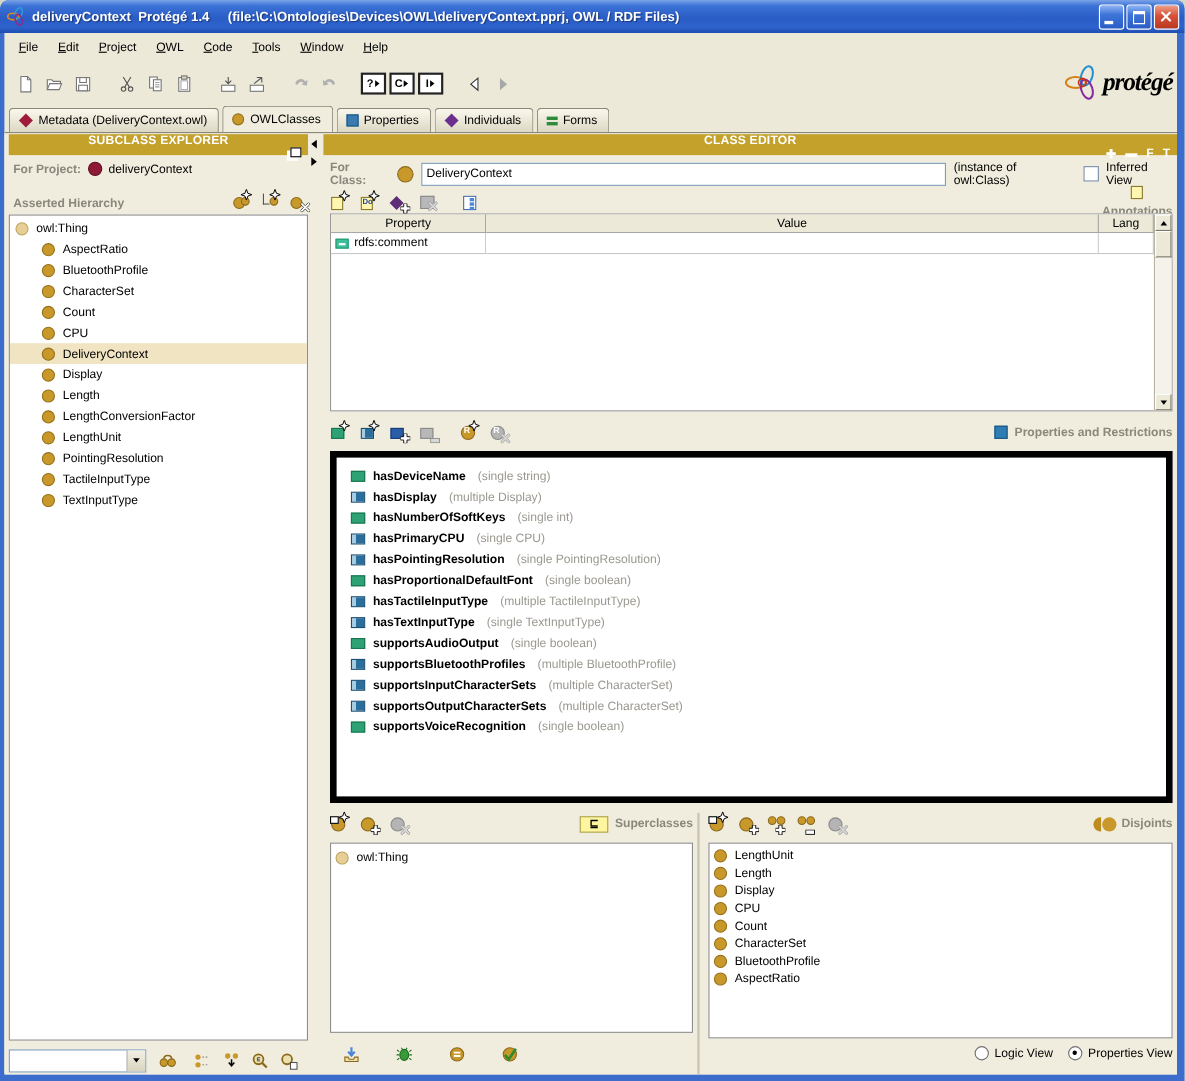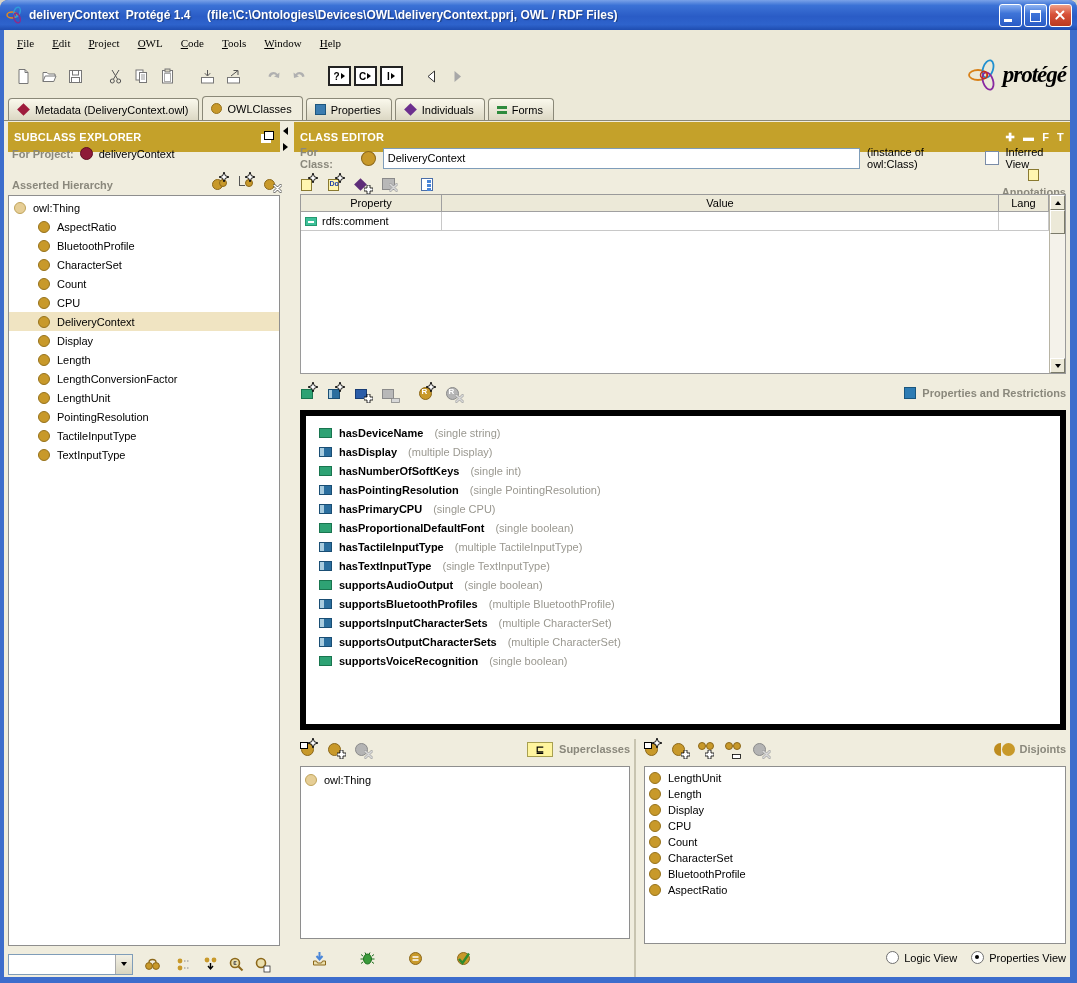--- a/index.html
+++ b/index.html
@@ -14,42 +14,42 @@
   .winbtn{width:21px;height:21px;border-radius:3px;border:1px solid #fff;display:flex;align-items:center;justify-content:center;position:relative;
     background:linear-gradient(180deg,#8FB4F2 0%,#3E74D8 40%,#2A5CC6 100%);}
   .winbtn.close{background:linear-gradient(180deg,#F0A088 0%,#D75038 45%,#B93A20 100%);}
   .glyph-min{position:absolute;left:4px;bottom:4px;width:8px;height:3px;background:#fff;}
   .glyph-max{width:9px;height:8px;border:1px solid #fff;border-top:3px solid #fff;}
   .glyph-x1,.glyph-x2{position:absolute;left:4px;top:9px;width:12px;height:2.4px;background:#fff;border-radius:1px;}
   .glyph-x1{transform:rotate(45deg);} .glyph-x2{transform:rotate(-45deg);}
   
   #chrome{position:absolute;left:4px;top:30px;width:1066px;height:946px;background:#ECE9D8;}
   #menubar{position:absolute;left:0;top:0;width:100%;height:26px;display:flex;align-items:center;padding-left:4px;box-sizing:border-box;}
-  .menu-item{display:inline-block;padding:3px 9px;cursor:default;font-family:Liberation Serif, serif;}
+  .menu-item{display:inline-block;padding:3px 9px;cursor:default;}
   .menu-item::first-letter{text-decoration:underline;}
   #toolbar{position:absolute;left:0;top:26px;width:100%;height:40px;display:flex;align-items:center;padding-left:6px;box-sizing:border-box;}
   .tb{width:26px;height:26px;display:flex;align-items:center;justify-content:center;}
   .tb svg{width:17px;height:17px;}
   .tb-gap{width:14px;}
   .tool-box{width:19px;height:16px;border:2px solid #222;background:#fff;display:flex;align-items:center;justify-content:center;font-weight:bold;font-size:10px;gap:1px;}
   .tri-right-sm{width:0;height:0;border-top:3px solid transparent;border-bottom:3px solid transparent;border-left:4px solid #000;}
   #logo{position:absolute;right:4px;top:24px;width:115px;height:42px;display:flex;align-items:center;justify-content:flex-end;gap:2px;}
   #logo-text{font-family:"Liberation Serif",serif;font-style:italic;font-weight:bold;font-size:23px;letter-spacing:-1px;}
   
   #tabrow{position:absolute;left:0;top:66px;width:100%;height:24px;display:flex;align-items:flex-end;padding-left:4px;box-sizing:border-box;}
   .tab{display:flex;align-items:center;gap:5px;padding:3px 10px 3px 8px;border:1px solid #8A8878;border-bottom:none;border-radius:4px 4px 0 0;margin-right:3px;background:linear-gradient(180deg,#FAF8EC,#DCD8C4);height:15px;}
   .tab.active{background:#F0EDDE;height:17px;position:relative;z-index:2;}
   .icon-metadata{width:9px;height:9px;background:#9E1B3C;transform:rotate(45deg);margin:0 2px;}
   .icon-owlclasses{width:11px;height:11px;border-radius:50%;background:#C8992A;border:1px solid #96721C;box-sizing:border-box;}
   .icon-properties{width:11px;height:11px;background:#3B7CB0;border:1px solid #1D567E;box-sizing:border-box;}
   .icon-individuals{width:9px;height:9px;background:#6C2F8E;transform:rotate(45deg);margin:0 2px;}
   .icon-forms{width:10px;height:8px;background:linear-gradient(#2E8B3D 0 3px,transparent 3px 5px,#2E8B3D 5px 8px);}
   
   #main{position:absolute;left:0;top:90px;width:1066px;height:856px;background:#F0EDDE;border-top:1px solid #8A8878;}
-  .goldbar{position:absolute;background:#C4A12A;color:#fff;font-weight:bold;font-size:11px;display:flex;align-items:center;padding:0 6px;box-sizing:border-box;height:30px;letter-spacing:.2px;}
+  .goldbar{position:absolute;background:#C4A12A;color:#fff;font-weight:bold;font-size:11px;display:flex;align-items:center;padding:0 6px;box-sizing:border-box;height:19px;letter-spacing:.2px;flex-direction:column;}
   .gray-label{color:#8A887C;font-weight:bold;}
   
   #lp-header{left:4px;top:1px;width:272px;}
   .detach-icon{position:relative;width:13px;height:12px;margin-left:auto;}
   .detach-icon .sq1,.detach-icon .sq2{position:absolute;width:8px;height:7px;border:1px solid #fff;background:#C4A12A;}
   .detach-icon .sq1{left:0;top:3px;background:#fff;}
   .detach-icon .sq2{left:3px;top:0;background:#fff;border-color:#000;}
   #divider-arrows{position:absolute;left:278px;top:2px;width:8px;height:40px;}
   .tri-left{width:0;height:0;border-top:4px solid transparent;border-bottom:4px solid transparent;border-right:5px solid #000;}
   .tri-right{width:0;height:0;border-top:4px solid transparent;border-bottom:4px solid transparent;border-left:5px solid #000;}
@@ -619,28 +619,28 @@
           </div>
 
           <div class="prop-row">
             <span class="prop-icon datatype"></span>
             <span class="prop-name">hasNumberOfSoftKeys</span>
             <span class="prop-detail">(single int)</span>
           </div>
 
           <div class="prop-row">
             <span class="prop-icon object"></span>
+            <span class="prop-name">hasPrimaryCPU</span>
+            <span class="prop-detail">(single CPU)</span>
+          </div>
+
+          <div class="prop-row">
+            <span class="prop-icon object"></span>
             <span class="prop-name">hasPointingResolution</span>
             <span class="prop-detail">(single PointingResolution)</span>
-          </div>
-
-          <div class="prop-row">
-            <span class="prop-icon object"></span>
-            <span class="prop-name">hasPrimaryCPU</span>
-            <span class="prop-detail">(single CPU)</span>
           </div>
 
           <div class="prop-row">
             <span class="prop-icon datatype"></span>
             <span class="prop-name">hasProportionalDefaultFont</span>
             <span class="prop-detail">(single boolean)</span>
           </div>
 
           <div class="prop-row">
             <span class="prop-icon object"></span>

